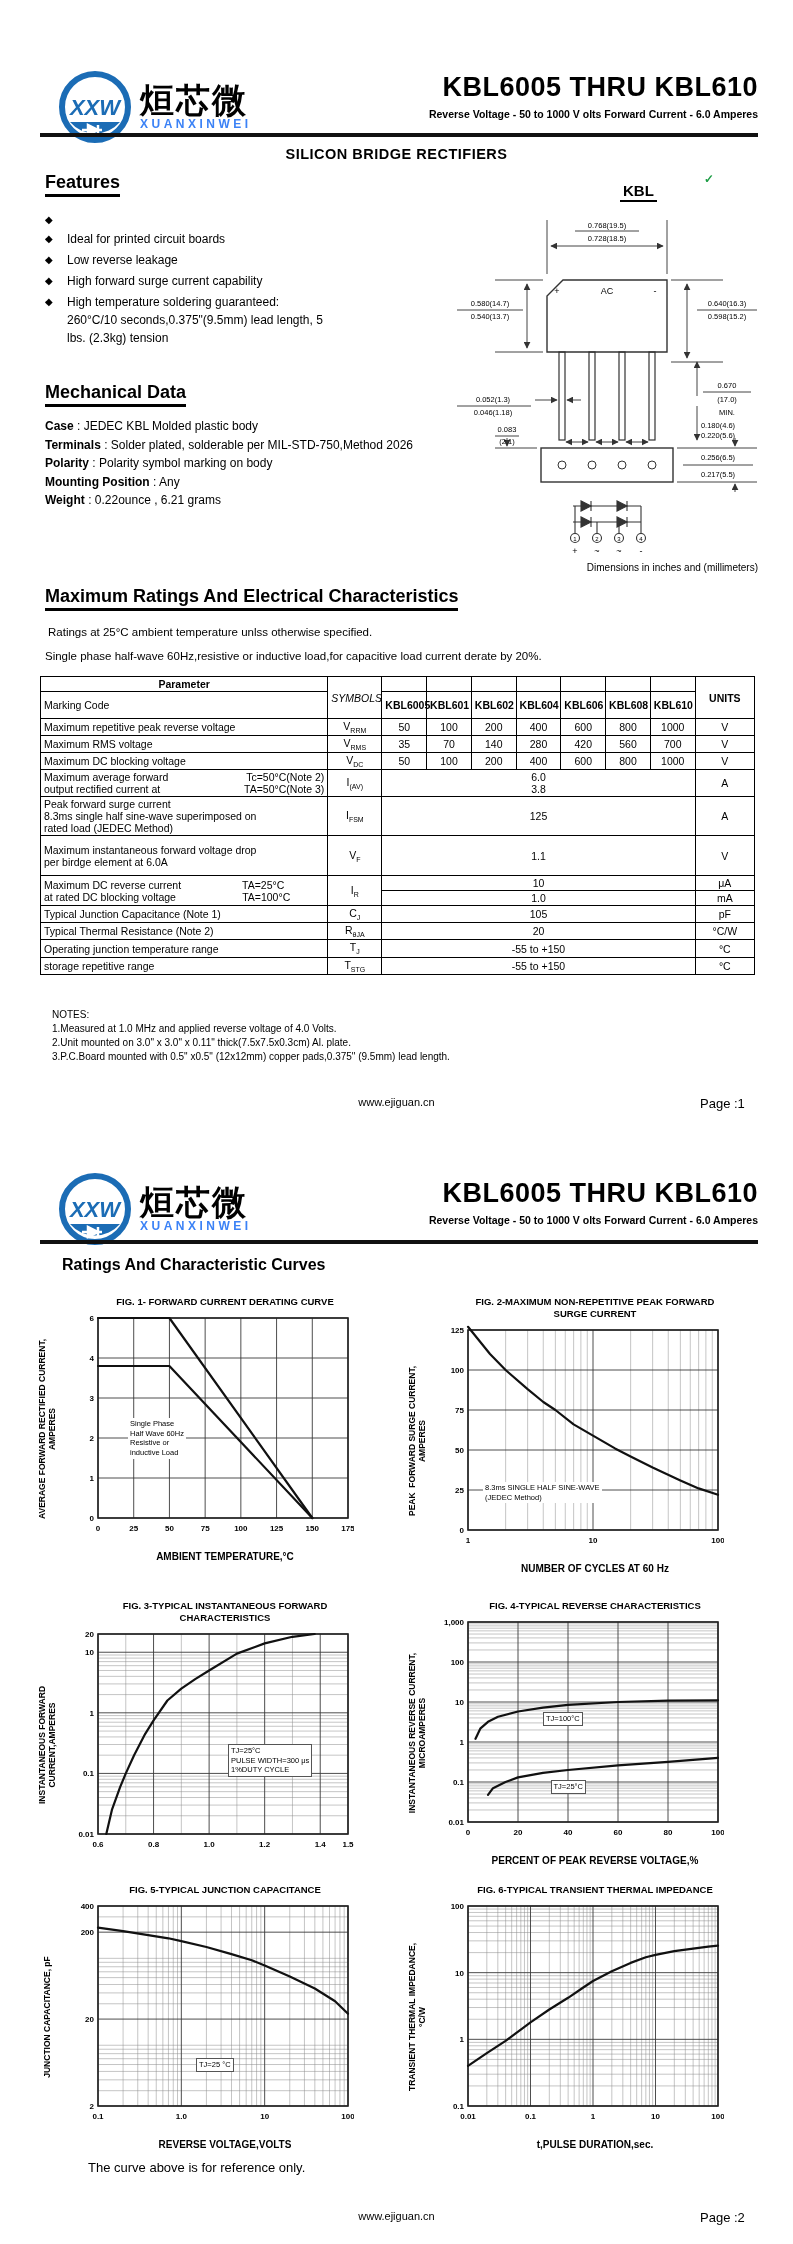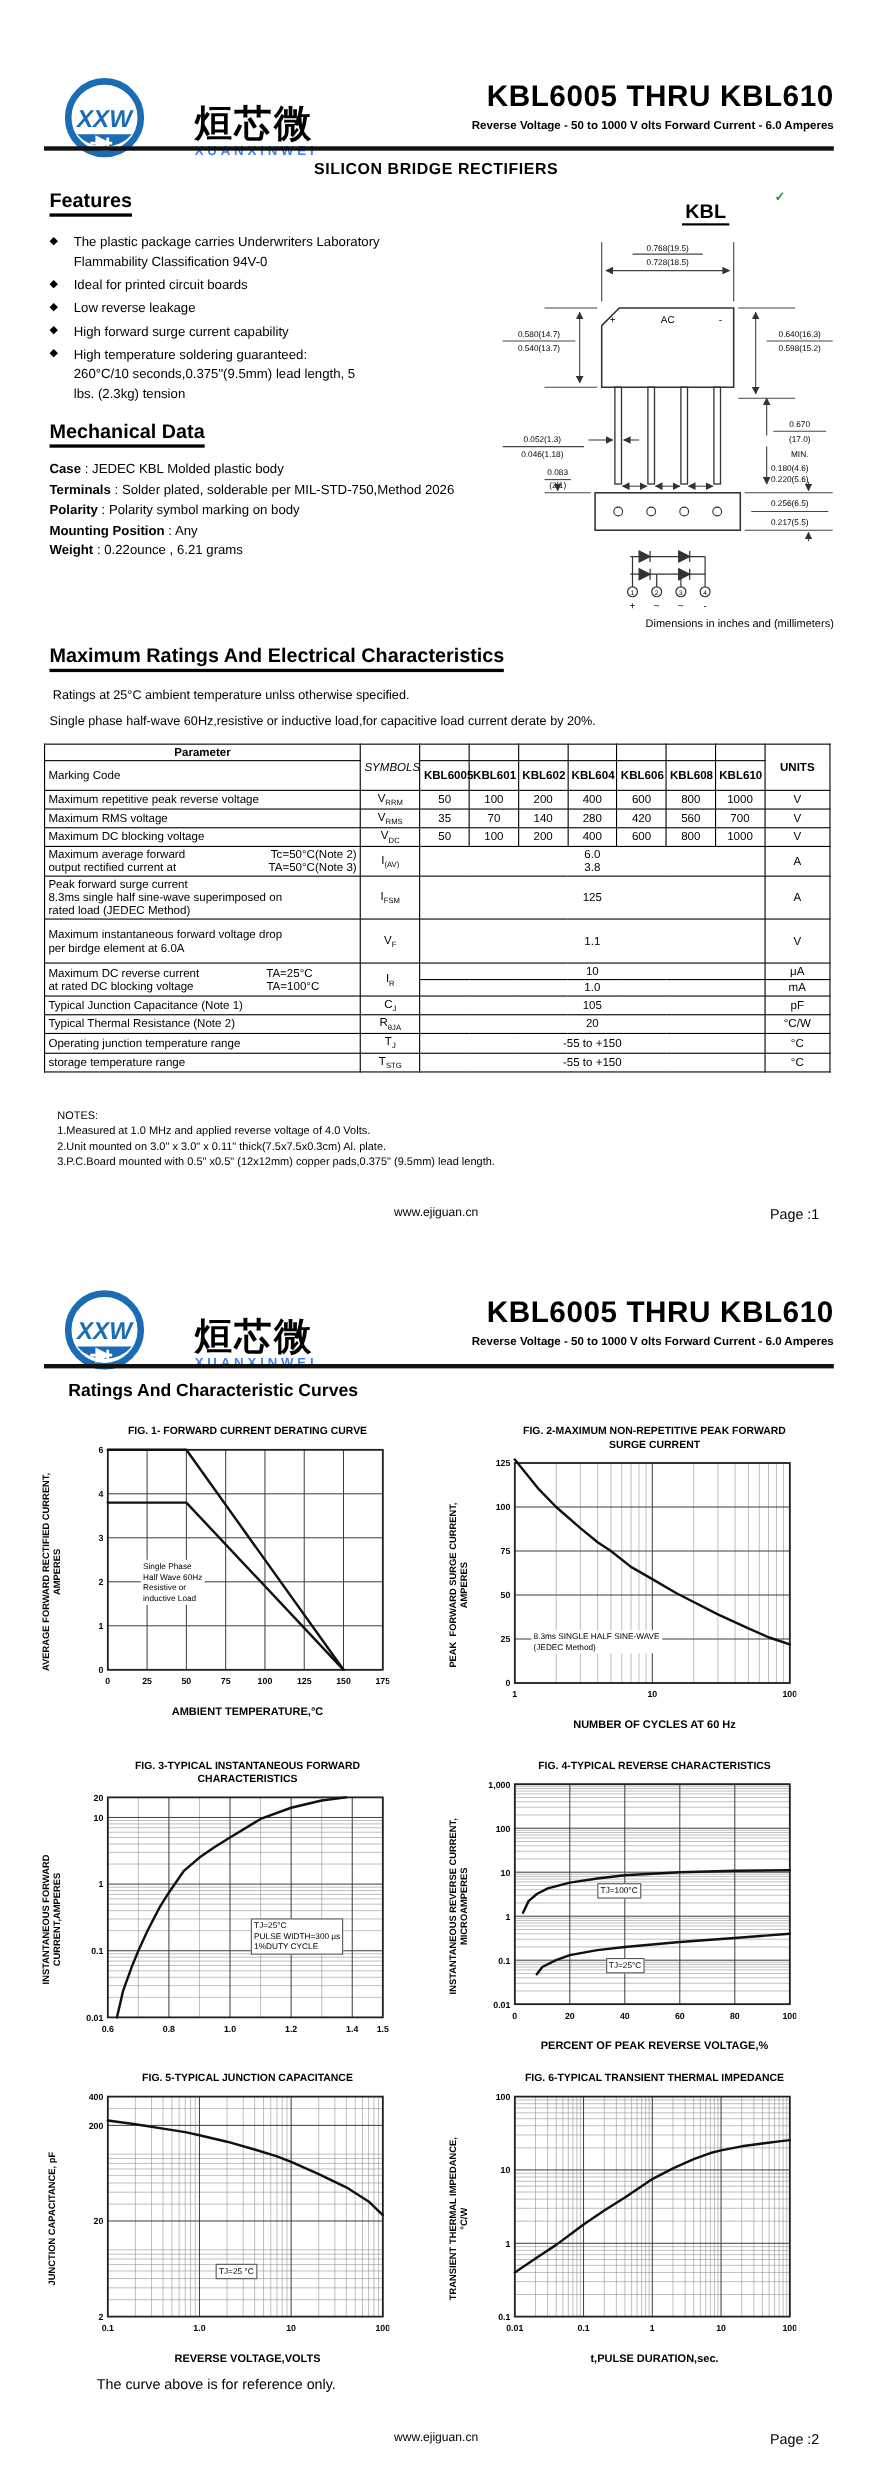--- a/index.html
+++ b/index.html
@@ -14,21 +14,21 @@
   .doc-sub{font-size:10.5px;font-weight:bold;text-align:right;}
   .rule{background:#111;height:4px;}
   .center-title{font-size:14.5px;font-weight:bold;text-align:center;width:100%;letter-spacing:0.5px;}
   .sec-h{font-size:18px;font-weight:bold;border-bottom:3px solid #000;display:inline-block;padding-bottom:1px;}
   .feat{font-size:12px;line-height:1.5;}
   .feat-item{display:flex;margin-bottom:3px;}
   .feat-bullet{width:22px;font-size:10px;padding-top:1px;}
   .mech{font-size:12px;line-height:1.55;}
   .mech-lab{font-weight:bold;}
   
-  .kbl-name{font-size:18px;font-weight:bold;border-bottom:2.5px solid #000;padding:0 3px 1px;}
+  .kbl-name{font-size:15px;font-weight:bold;border-bottom:2.5px solid #000;padding:0 3px 1px;}
   .rohs{position:relative;text-align:center;line-height:1;}
   .rohs-chk{position:absolute;top:-9px;left:16px;color:#1d9d45;font-size:12px;font-weight:bold;}
   .rohs-sub{font-size:6px;color:#1d9d45;font-weight:bold;letter-spacing:0.5px;}
   .dim-caption{font-size:10px;text-align:right;}
   
   table.ratings{border-collapse:collapse;table-layout:fixed;width:715px;}
   table.ratings td{border:1px solid #000;font-size:10.5px;padding:1px 3px;vertical-align:middle;}
   td.ctr{text-align:center;}
   td.hd{font-weight:bold;text-align:center;}
   .symhead{font-style:italic;font-size:9.5px;text-align:center;}
@@ -46,21 +46,21 @@
   .fig-row{display:flex;align-items:stretch;}
   .ylab{width:30px;position:relative;flex:none;}
   .ylab>div{position:absolute;top:50%;left:50%;transform:translate(-50%,-50%) rotate(-90deg);
             white-space:pre;text-align:center;font-weight:bold;font-size:8.5px;line-height:1.2;}
   .plot{position:relative;width:292px;height:238px;flex:none;}
   .fig-xlab{font-size:10px;font-weight:bold;text-align:center;white-space:pre-line;padding-left:28px;margin-top:3px;line-height:1.25;}
   .ann{position:absolute;font-size:7.5px;line-height:1.3;white-space:pre-line;background:#fff;padding:1px 2px;}
   .ann.box{border:1px solid #555;}
   .ref-note{font-size:13px;}
   
-  .logo-wrap{display:flex;align-items:flex-end;gap:37px;}
+  .logo-wrap{display:flex;align-items:center;}
   svg text{font-family:"Liberation Sans",sans-serif;}
 </style>
 </head>
 <body>
 
 <div class="abs logo-wrap" style="left:58px;top:70px;">
   <svg width="74" height="74" viewBox="0 0 74 74">
     <circle cx="37" cy="37" r="33" fill="#fff" stroke="#1b6cb5" stroke-width="6"></circle>
     <path d="M12 52 A33 33 0 0 0 62 52 Z" fill="#1b6cb5"></path>
     <text x="37" y="45" font-size="22" font-style="italic" font-weight="bold" fill="#1b6cb5" text-anchor="middle">XXW</text>
@@ -78,22 +78,20 @@
 <div class="abs doc-title" style="left:420px;top:72px;width:338px;">KBL6005 THRU KBL610</div>
 <div class="abs doc-sub" style="left:340px;top:108px;width:418px;">Reverse Voltage - 50 to 1000 V olts    Forward Current - 6.0 Amperes</div>
 <div class="abs rule" style="left:40px;top:133px;width:718px;"></div>
 <div class="abs center-title" style="left:0;top:146px;">SILICON BRIDGE RECTIFIERS</div>
 
 <div class="abs" style="left:45px;top:172px;">
   <span class="sec-h">Features</span>
   <div class="feat" style="margin-top:14px;width:360px;">
     <div class="feat-item">
         <span class="feat-bullet">◆</span>
-        <span class="pre">The plastic package carries Underwriters Laboratory
-Flammability Classification 94V-0</span>
       </div>
     <div class="feat-item">
         <span class="feat-bullet">◆</span>
         <span class="pre">Ideal for printed circuit boards</span>
       </div>
     <div class="feat-item">
         <span class="feat-bullet">◆</span>
         <span class="pre">Low reverse leakage</span>
       </div>
     <div class="feat-item">
@@ -387,21 +385,21 @@
     <td class="ctr" colspan="7">20</td>
     <td class="ctr">°C/W</td>
   </tr>
   <tr>
     <td>Operating junction temperature range</td>
     <td class="symcell"><span>T</span><sub>J</sub></td>
     <td class="ctr" colspan="7">-55 to +150</td>
     <td class="ctr">°C</td>
   </tr>
   <tr>
-    <td>storage temperature range</td>
+    <td>storage repetitive range</td>
     <td class="symcell"><span>T</span><sub>STG</sub></td>
     <td class="ctr" colspan="7">-55 to +150</td>
     <td class="ctr">°C</td>
   </tr>
 </tbody>
     </table>
 </div>
 
 <div class="abs notes" style="left:52px;top:1008px;">
   <div>NOTES:</div>

